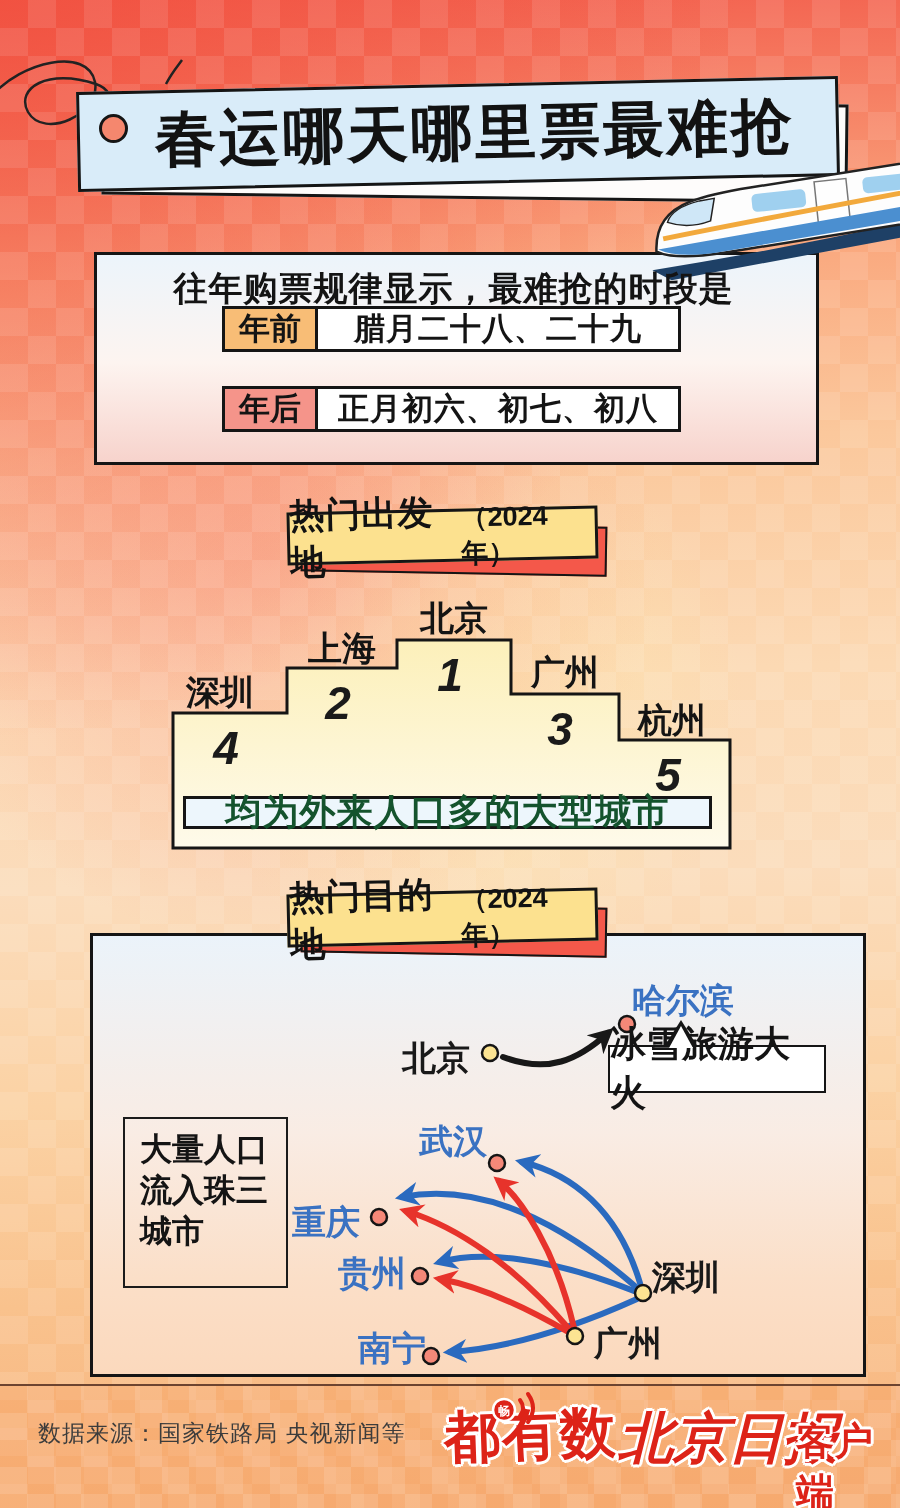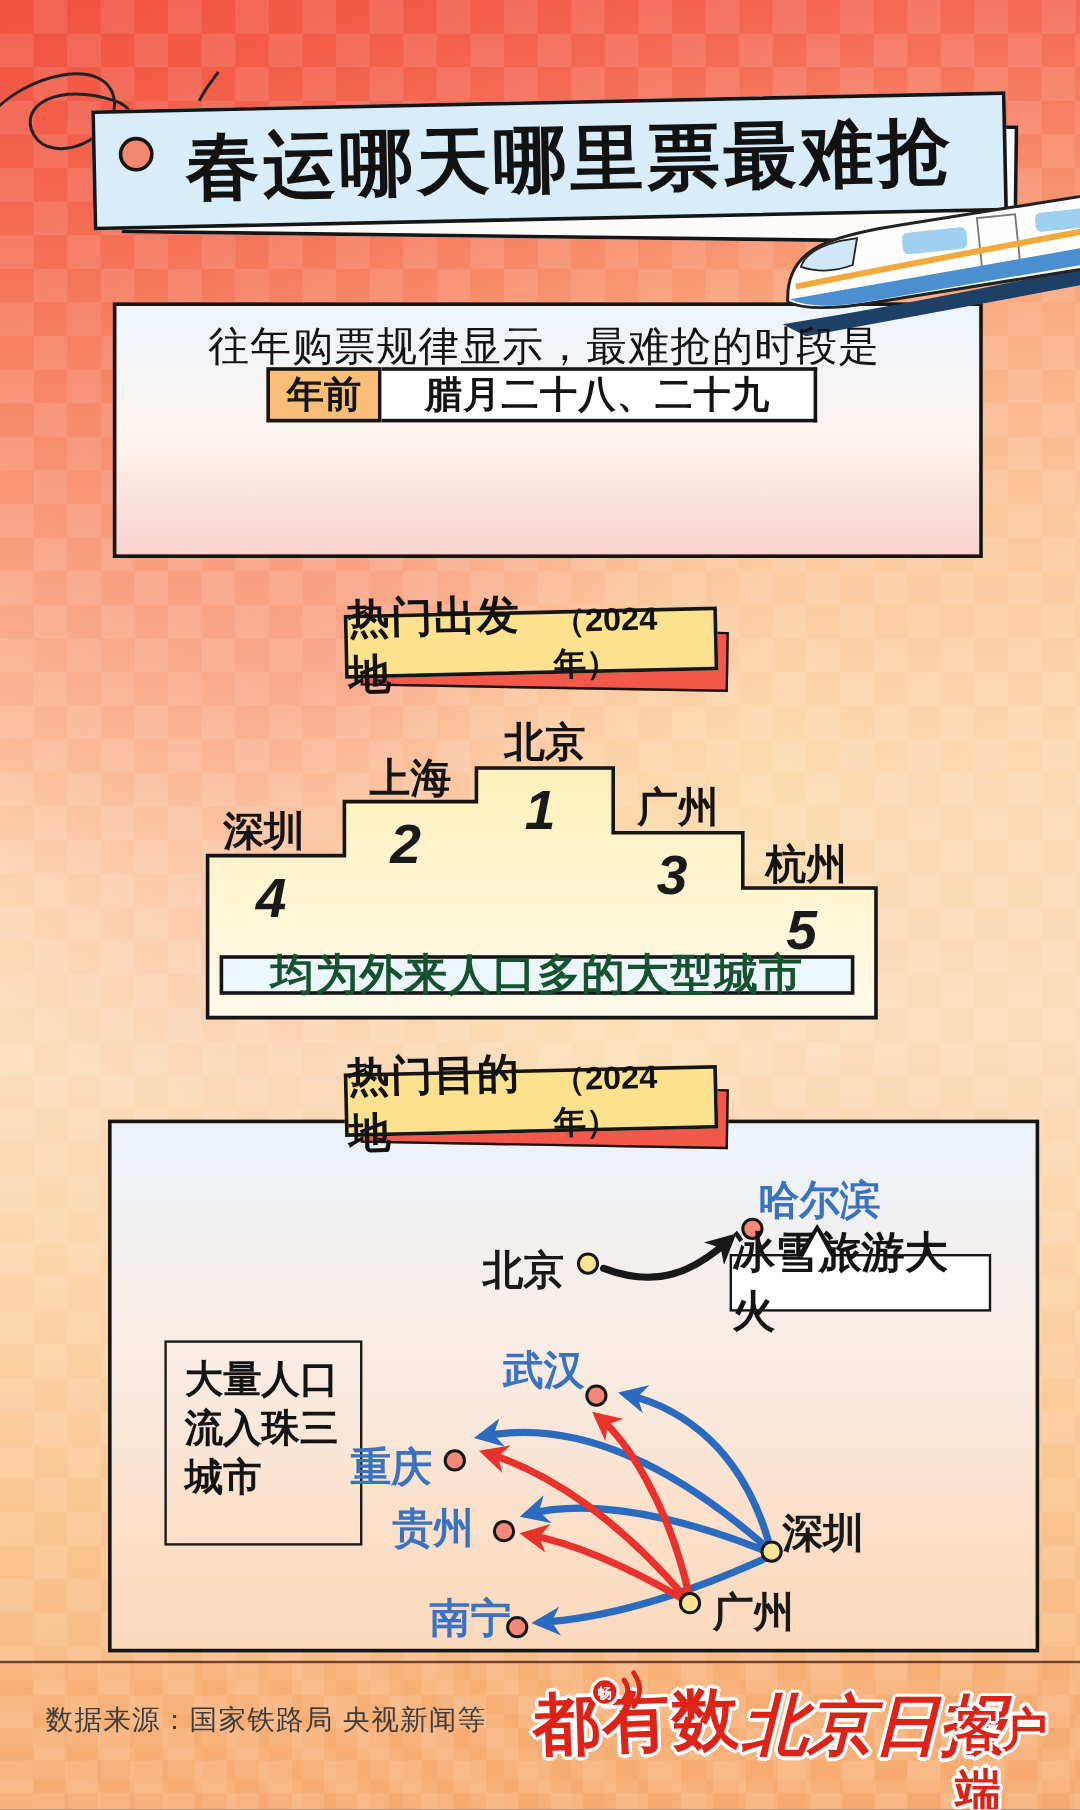--- a/index.html
+++ b/index.html
@@ -23,21 +23,21 @@
   
   .title-shadow{left:102px;top:100px;width:740px;height:93px;background:#fefcfb;border:3px solid #151515;transform:rotate(.7deg);}
   .title-box{left:77px;top:84px;width:756px;height:94px;background:#d9ecf9;border:3px solid #151515;transform:rotate(-1.2deg);
     display:flex;align-items:center;justify-content:center;}
   .title-text{font-size:61px;font-weight:900;color:#121212;letter-spacing:3px;padding-left:34px;}
   .tag-hole{left:99px;top:114px;width:23px;height:23px;border-radius:50%;background:#f5876e;border:3px solid #151515;}
 
   
   .intro-box{left:94px;top:252px;width:719px;height:207px;border:3px solid #151515;
     background:linear-gradient(180deg,#ecf4fb 0%,#fdf4f0 52%,#f7d3cc 100%);}
-  .intro-heading{left:94px;top:266px;width:719px;text-align:center;font-size:34px;font-weight:400;color:#141414;letter-spacing:1px;}
+  .intro-heading{left:94px;top:266px;width:719px;text-align:center;font-size:34px;font-weight:700;color:#141414;letter-spacing:1px;}
   .row-label{width:96px;height:46px;border:3px solid #151515;display:flex;align-items:center;justify-content:center;
     font-size:31px;font-weight:700;color:#141414;box-sizing:border-box;}
   .row-value{width:363px;height:46px;border:3px solid #151515;border-left:none;background:#ffffff;display:flex;align-items:center;justify-content:center;
     font-size:31px;font-weight:700;color:#141414;box-sizing:border-box;letter-spacing:1px;}
   .row1{left:222px;top:306px;display:flex;border-radius:22px;}
   .row2{left:222px;top:386px;display:flex;}
   .lab-before{background:#f8bd76;}
   .lab-after{background:#f5948a;}
 
   
@@ -56,21 +56,21 @@
   
   .dest-panel{left:90px;top:933px;width:776px;height:444px;border:3px solid #151515;box-sizing:border-box;
     background:linear-gradient(180deg,#ebf3fa 0%,#f9ece4 45%,#fbdfc8 78%,#fbd9bd 100%);}
   .city{font-weight:900;font-size:34px;text-align:center;}
   .city.blue{color:#3a72c2;}
   .city.black{color:#191919;}
   .bubble{left:608px;top:1045px;width:214px;height:44px;background:#ffffff;border:2.5px solid #151515;
     display:flex;align-items:center;justify-content:center;font-size:36px;font-weight:700;color:#141414;}
   .bubble::before{content:"";position:absolute;left:54px;top:-27px;border-left:17px solid transparent;border-right:17px solid transparent;border-bottom:27px solid #151515;}
   .bubble::after{content:"";position:absolute;left:59px;top:-21px;border-left:12px solid transparent;border-right:12px solid transparent;border-bottom:22px solid #ffffff;}
-  .note-box{left:137px;top:1117px;width:165px;height:171px;border:2.5px solid #1b1b1b;box-sizing:border-box;
+  .note-box{left:123px;top:1117px;width:165px;height:171px;border:2.5px solid #1b1b1b;box-sizing:border-box;
     padding:10px 0 0 15px;font-size:32px;font-weight:700;color:#141414;line-height:41px;}
 
   
   .footer-band{left:0;top:1384px;width:900px;height:124px;background:rgba(244,150,80,.30);border-top:2px solid #6d4430;}
   .footer-band::before{content:"";position:absolute;inset:0;
     background:conic-gradient(rgba(255,255,255,.12) 90deg, transparent 90deg 180deg, rgba(255,255,255,.12) 180deg 270deg, transparent 270deg);
     background-size:54px 54px;}
   .source-text{left:38px;top:1418px;font-size:23px;font-weight:500;color:#3c3c3c;letter-spacing:1px;}
   .logo-outline{text-shadow:-2px -2px 0 #fff,2px -2px 0 #fff,-2px 2px 0 #fff,2px 2px 0 #fff,0 3px 0 #fff,0 -3px 0 #fff,3px 0 0 #fff,-3px 0 0 #fff;}
   .logo1{left:444px;top:1398px;font-size:56px;font-weight:900;color:#dd2318;letter-spacing:2px;transform:rotate(-2deg);}
@@ -106,20 +106,24 @@
       <path d="M 2 60 L 290 40 L 290 54 L 62 69 Q 20 71 2 60 Z" fill="#4b8fd0"></path>
     </g>
   </svg>
 
   <div class="abs z2 intro-box"></div>
   <div class="abs z3 intro-heading">往年购票规律显示，最难抢的时段是</div>
   <div class="abs z3 row1">
     <div class="row-label lab-before">年前</div>
     <div class="row-value">腊月二十八、二十九</div>
   </div>
+  <div class="abs z3 row2">
+    <div class="row-label lab-after">年后</div>
+    <div class="row-value">正月初六、初七、初八</div>
+  </div>
 
   <div class="abs z2 chip-shadow" style="left:301px;top:524px;"></div>
   <div class="abs z3 chip" style="left:287px;top:509px;">
     <span class="chip-main">热门出发地</span>
       <span class="chip-suffix">（2024年）</span>
   </div>
 
   <svg class="abs z2" style="left:160px;top:630px;" width="590" height="220" viewBox="160 630 590 220">
     <defs>
       <linearGradient id="podGrad" x1="0" y1="0" x2="0" y2="1">
@@ -187,21 +191,21 @@
     <circle cx="420" cy="1276" r="8" fill="#f58878" stroke="#151515" stroke-width="2.5"></circle>
     <circle cx="431" cy="1356" r="8" fill="#f58878" stroke="#151515" stroke-width="2.5"></circle>
     <circle cx="643" cy="1293" r="8" fill="#fce492" stroke="#151515" stroke-width="2.5"></circle>
     <circle cx="575" cy="1336" r="8" fill="#fce492" stroke="#151515" stroke-width="2.5"></circle>
   </svg>
 
   <div class="abs z4 city blue" style="left:618px;top:978px;width:130px;">哈尔滨</div>
   <div class="abs z4 city black" style="left:390px;top:1036px;width:92px;">北京</div>
   <div class="abs z4 city blue" style="left:408px;top:1119px;width:90px;">武汉</div>
   <div class="abs z4 city blue" style="left:281px;top:1200px;width:90px;">重庆</div>
-  <div class="abs z4 city blue" style="left:316px;top:1251px;width:90px;">贵州</div>
+  <div class="abs z4 city blue" style="left:316px;top:1251px;width:90px;text-align:right;">贵州</div>
   <div class="abs z4 city blue" style="left:347px;top:1326px;width:90px;">南宁</div>
   <div class="abs z4 city black" style="left:646px;top:1255px;width:80px;">深圳</div>
   <div class="abs z4 city black" style="left:588px;top:1321px;width:80px;">广州</div>
 
   <div class="abs z4 bubble">
     <span>冰雪旅游大火</span>
   </div>
 
   <div class="abs z2 footer-band"></div>
   <div class="abs z3 source-text">数据来源：国家铁路局 央视新闻等</div>

